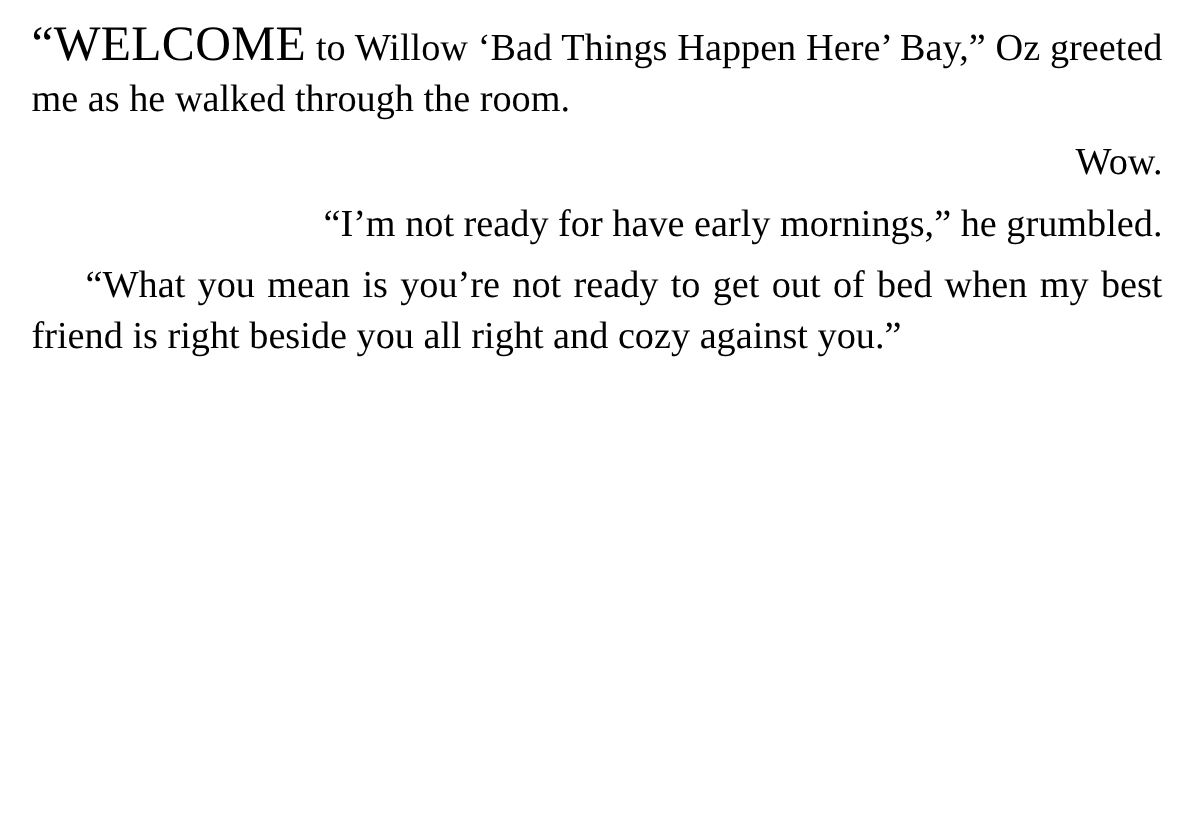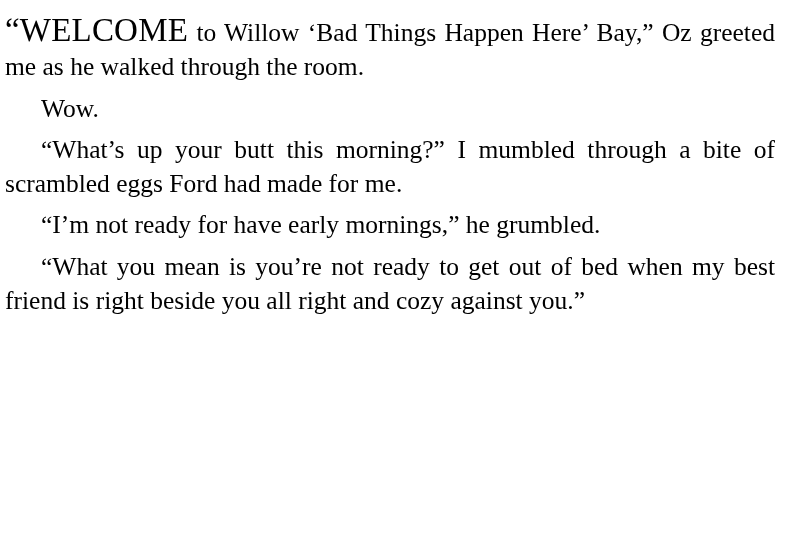--- a/index.html
+++ b/index.html
@@ -11,21 +11,21 @@
     height: 546px;
     background: #ffffff;
     font-family: "Liberation Serif", "DejaVu Serif", serif;
     color: #000000;
     overflow: hidden;
   }
   .page {
     width: 793px;
     height: 546px;
     box-sizing: border-box;
-    padding: 14px 18px 0 5px;
+    padding: 14px 18px 0 21px;
   }
   .para {
     font-size: 25.5px;
     line-height: 1.345;
     text-align: justify;
     text-justify: inter-word;
     margin: 0 0 7px 0;
     hyphens: none;
   }
   .para.first {
@@ -33,32 +33,31 @@
   }
   .para.indent {
     text-indent: 36px;
   }
   .smallcaps-lead {
     font-size: 33px;
     letter-spacing: 0.2px;
     line-height: 1;
   }
   .para.last {
-    text-align: left;
+    text-align: right;
   }
 </style>
 </head>
 <body>
 
 <div class="page">
 
   <p class="para first"><span class="smallcaps-lead">“WELCOME</span><span> to Willow ‘Bad Things Happen Here’ Bay,” Oz greeted me as he walked through the room.</span></p>
 
   <p class="para indent last"><span>Wow.</span></p>
 
-  <p class="para indent"><span>“What’s up your butt this morning?” I mumbled through a bite of scrambled eggs Ford had made for me.</span></p>
 
   <p class="para indent last"><span>“I’m not ready for have early mornings,” he grumbled.</span></p>
 
   <p class="para indent"><span>“What you mean is you’re not ready to get out of bed when my best friend is right beside you all right and cozy against you.”</span></p>
 
 
 </div>
 
 </body></html>

